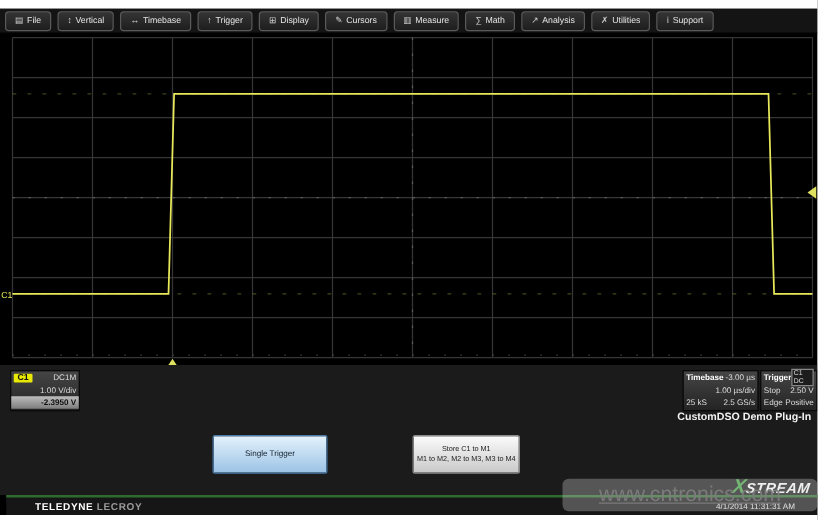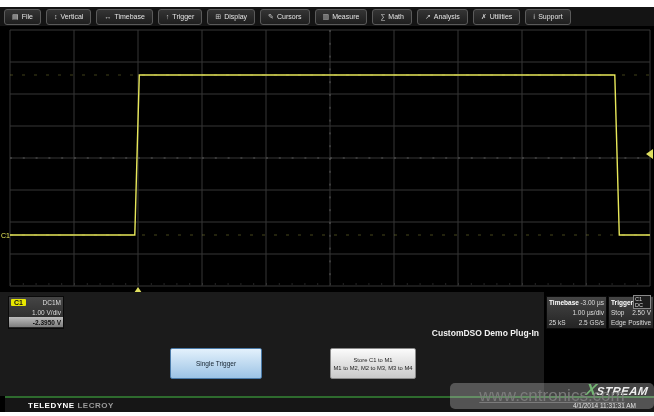--- a/index.html
+++ b/index.html
@@ -8,21 +8,21 @@
   
   .menubar{position:absolute;left:0;top:0;width:654px;height:20px;background:#141414;
            display:flex;align-items:center;gap:5px;padding-left:4px;box-sizing:border-box;border-bottom:1px solid #000;}
   .mi{display:inline-flex;align-items:center;gap:3px;height:14px;padding:0 7px;
       background:linear-gradient(#343434,#1e1e1e);border:1px solid #5a5a5a;border-radius:3px;
       color:#e4e4e4;font-size:7px;white-space:nowrap;cursor:default;}
   .mi-ic{font-size:7px;color:#cfcfcf;line-height:1;}
   
   #scope-svg{position:absolute;left:0;top:20px;}
   
-  .panel{position:absolute;left:0;top:285px;width:544px;height:104px;background:#1b1b1b;}
+  .panel{position:absolute;left:0;top:285px;width:654px;height:104px;background:#1b1b1b;}
   .descbox{position:absolute;top:4px;height:33px;background:linear-gradient(#454545,#242424);
            border:1px solid #0a0a0a;box-sizing:border-box;color:#ddd;font-size:6.5px;}
   .row{display:flex;justify-content:space-between;align-items:center;height:10px;padding:0 2px;}
   .c1box{left:8px;width:56px;}
   .c1badge{background:#e8e800;color:#111;font-weight:bold;font-size:7px;padding:0 3px;border-radius:1px;}
   .c1bottom{background:linear-gradient(#bdbdbd,#7d7d7d);color:#101010;justify-content:flex-end;font-weight:bold;}
   .tbbox{left:546px;width:61px;}
   .trbox{left:608px;width:46px;}
   .hdr{font-weight:bold;color:#fff;font-size:6.5px;}
   .srcbadge{border:1px solid #888;background:#1d1d1d;color:#ddd;font-size:5.5px;padding:0 1px;}

